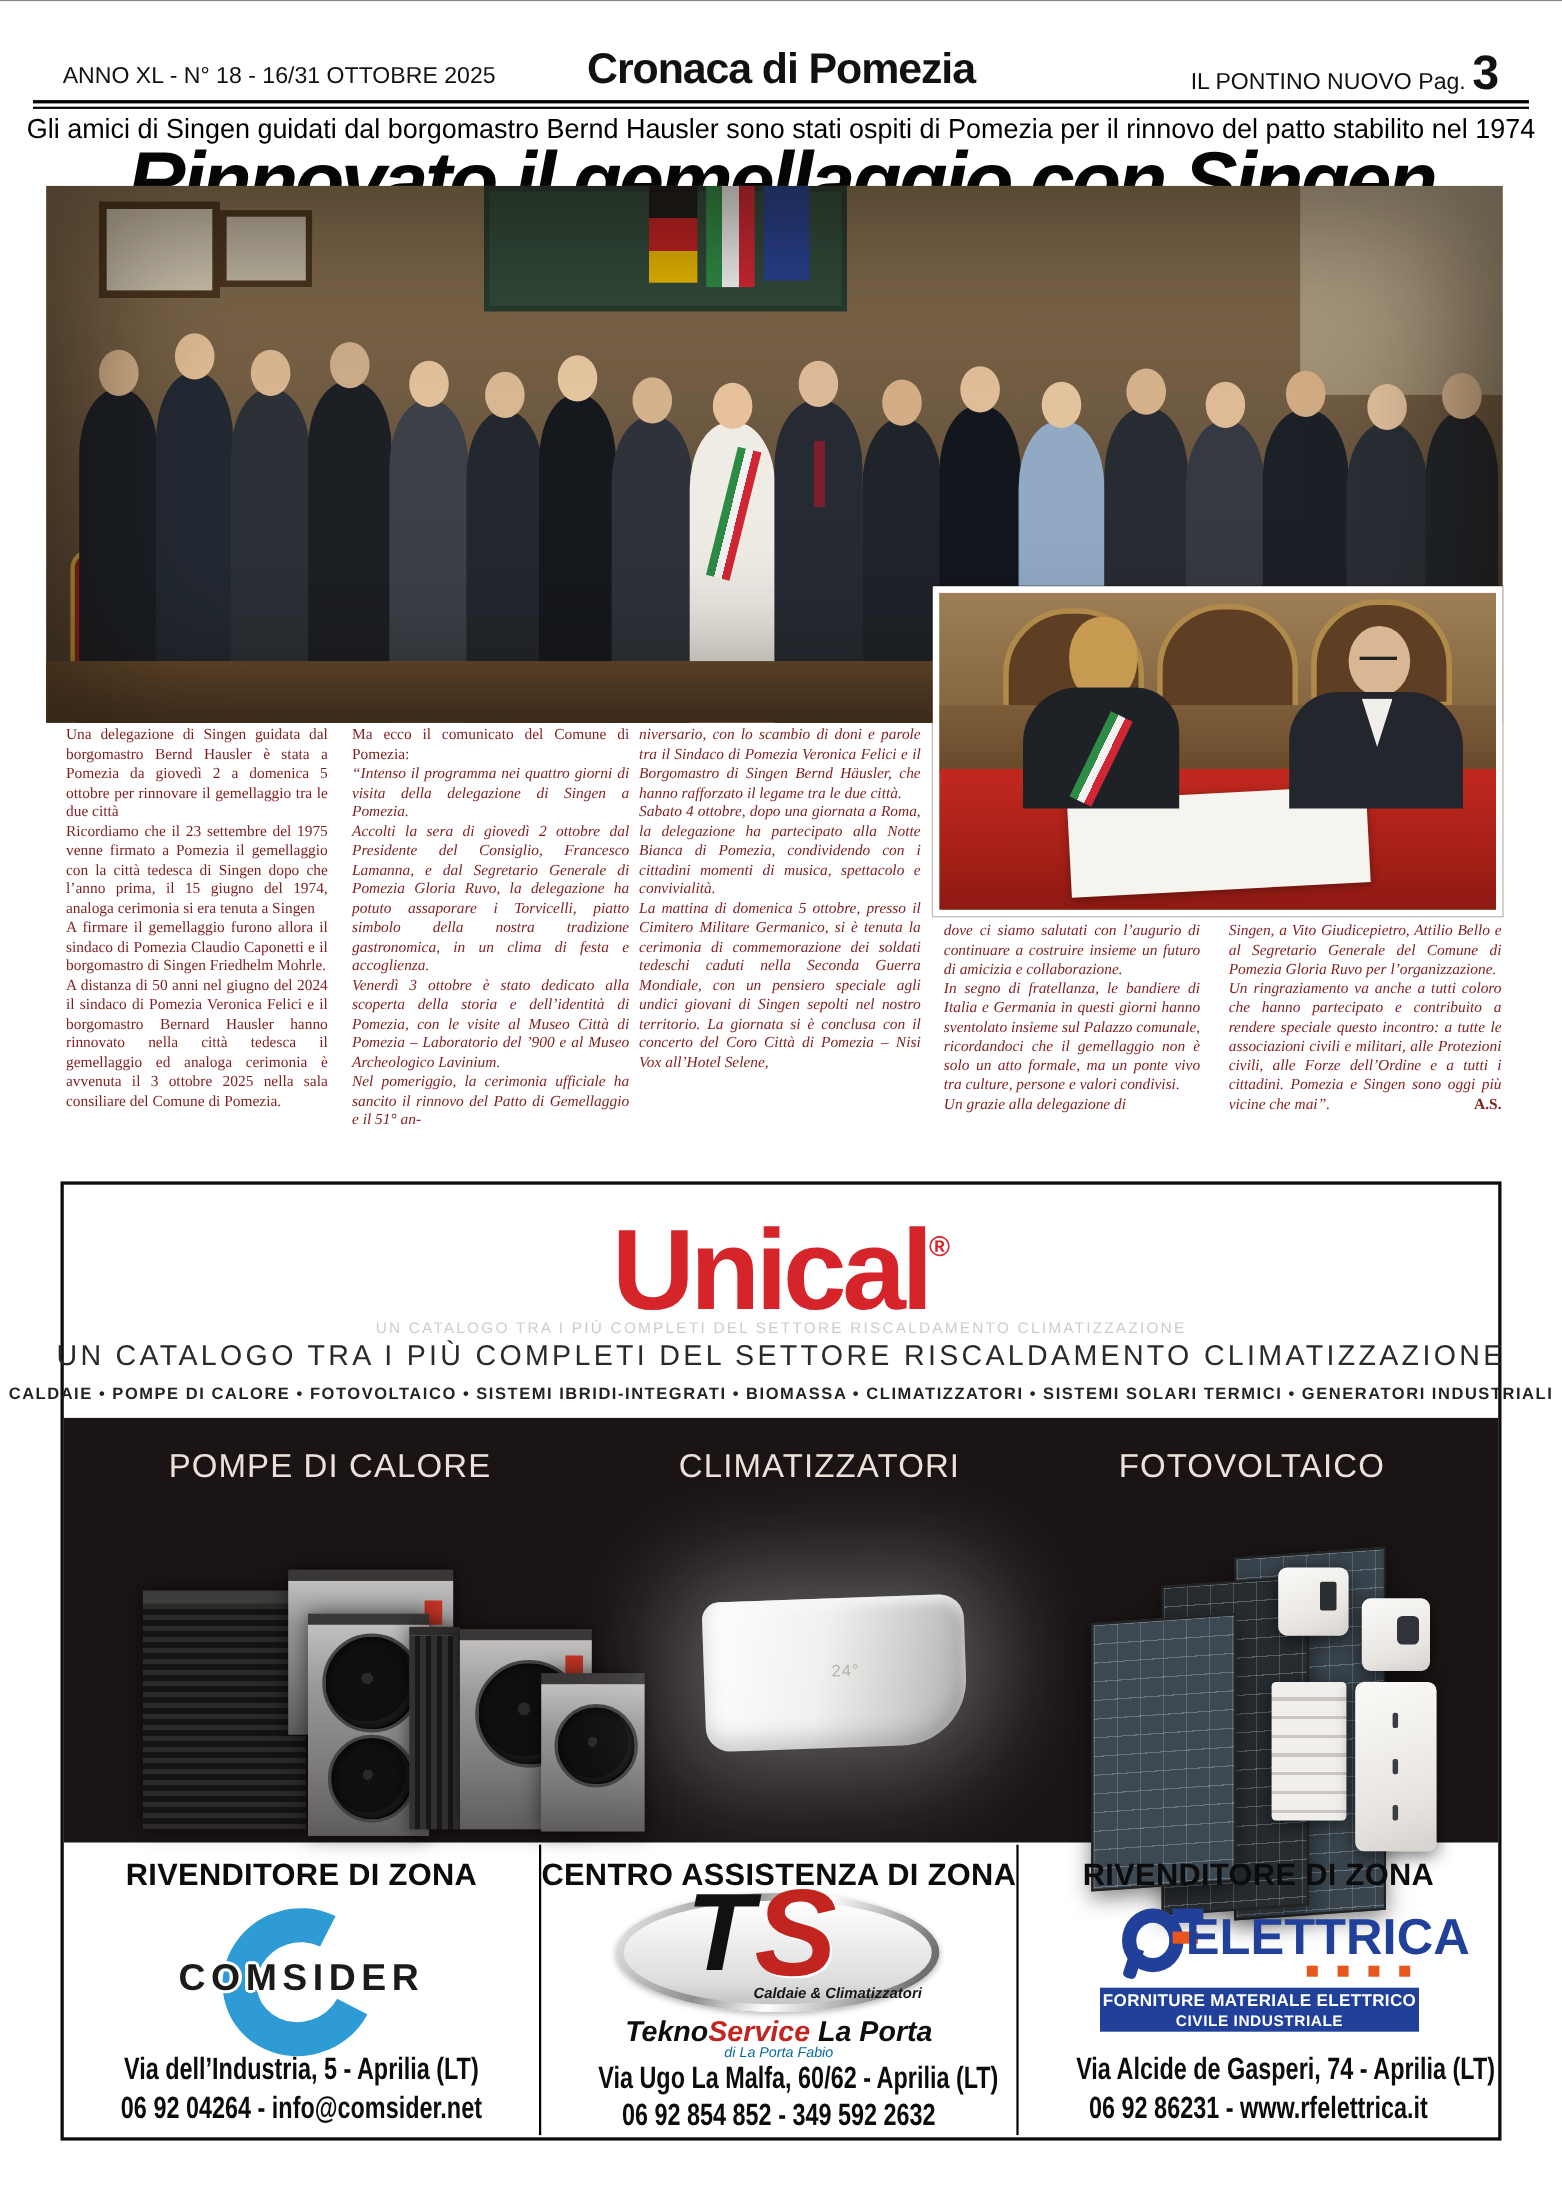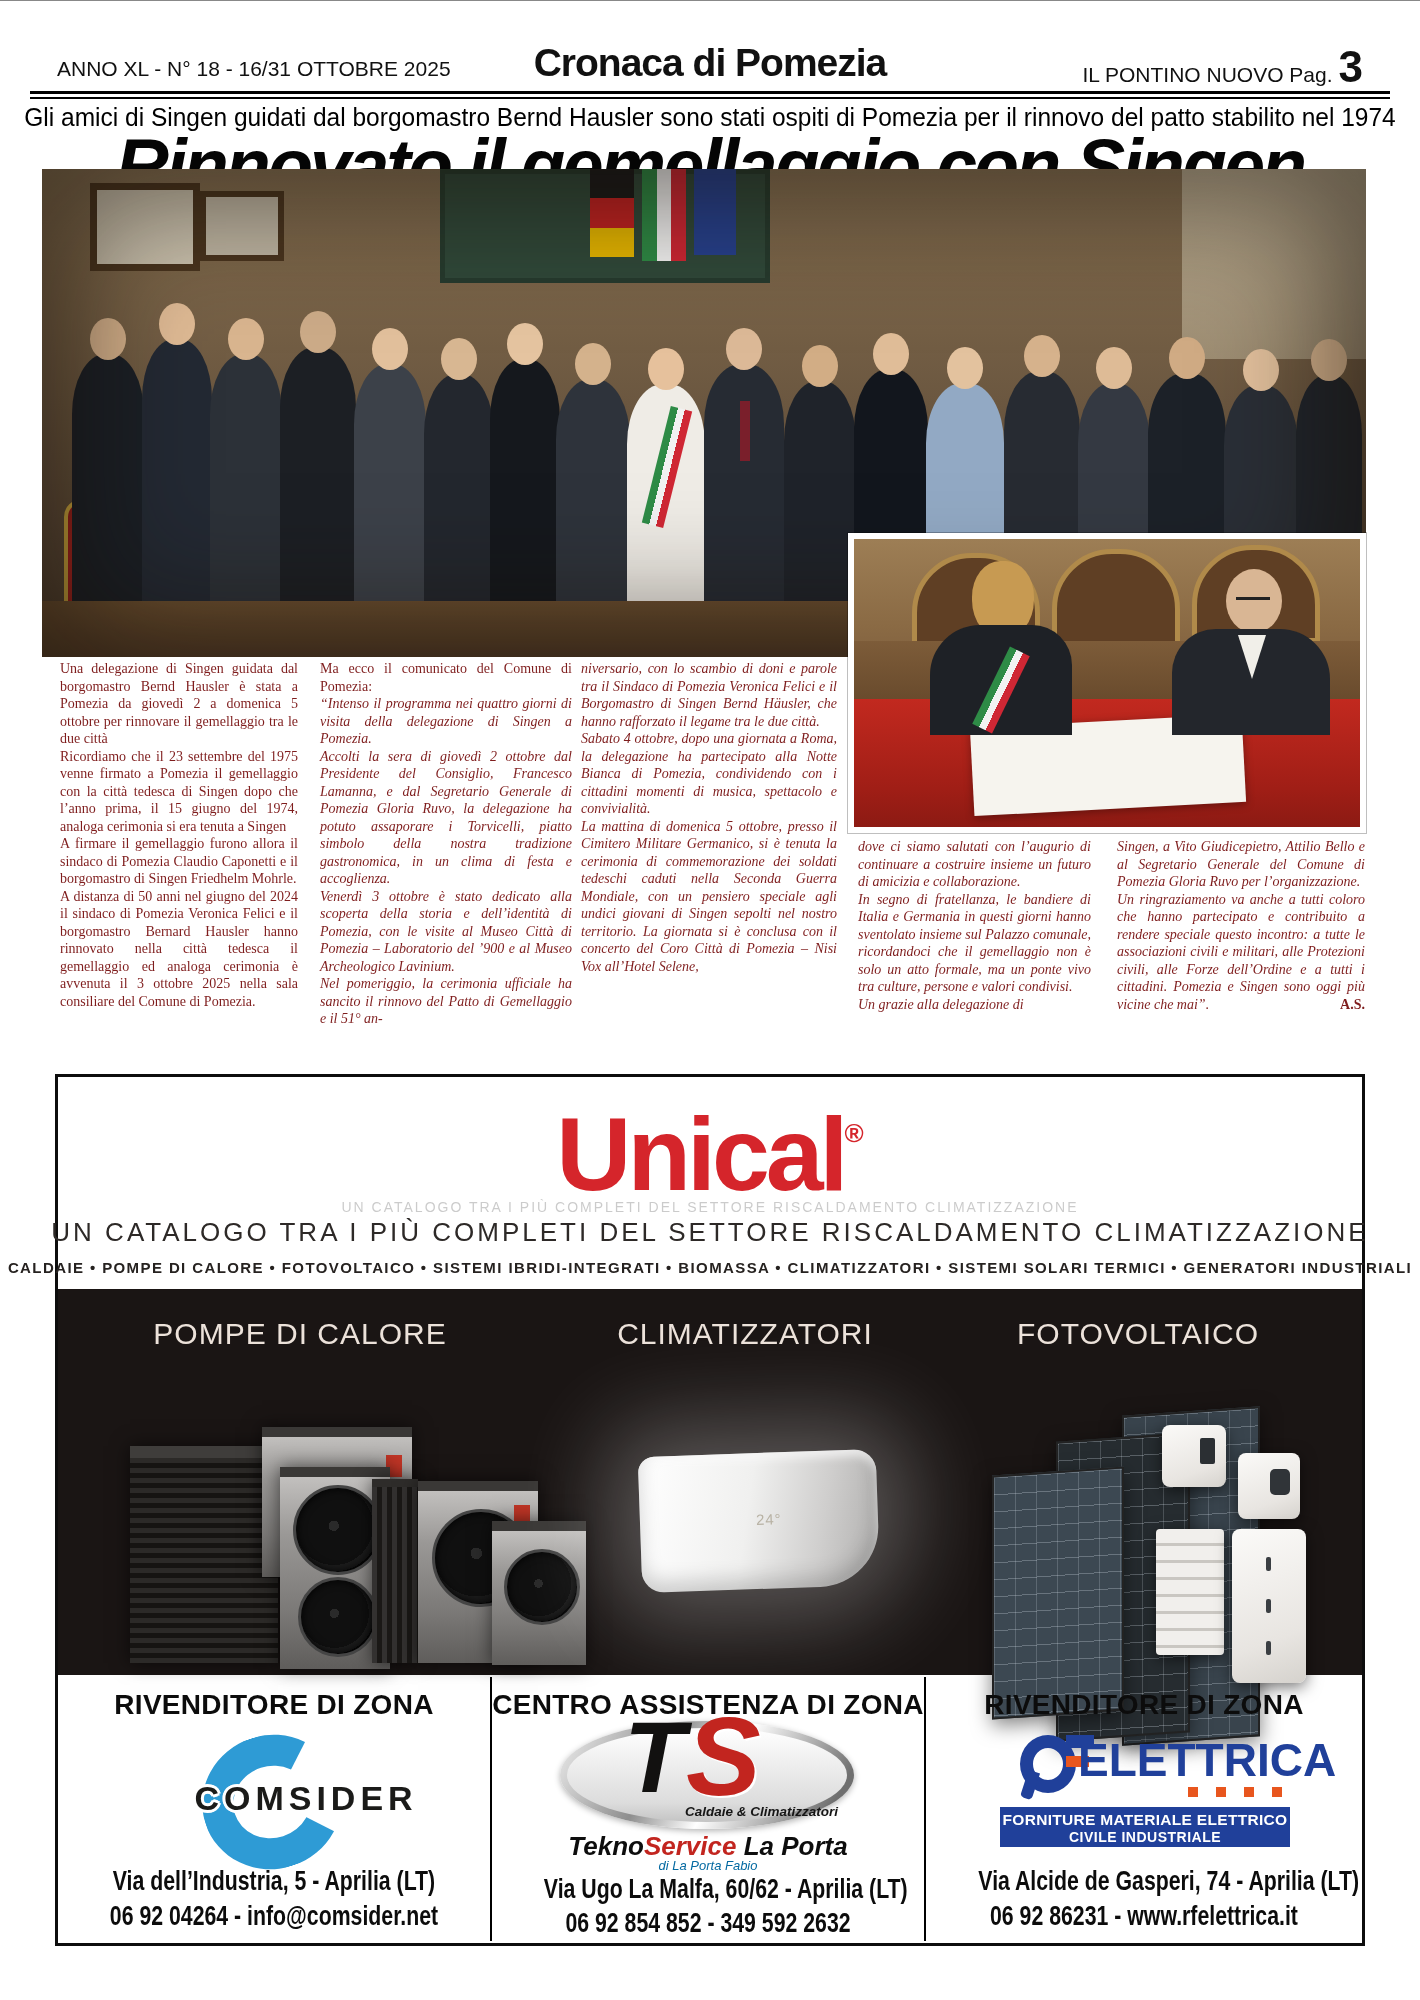--- a/index.html
+++ b/index.html
@@ -116,21 +116,21 @@
   .dheading{position:absolute;top:1688px;font-size:28px;font-weight:bold;letter-spacing:.3px;text-align:center;color:#0c0c0c;}
   #dh1{left:58px;width:432px;} #dh2{left:492px;width:432px;text-align:center;} #dh3{left:926px;width:436px;}
   .addr{position:absolute;font-size:28px;font-weight:bold;text-align:center;white-space:nowrap;transform:scaleX(.76);color:#0c0c0c;}
   #ad1a{left:58px;width:432px;top:1864px;} #ad1p{left:58px;width:432px;top:1899px;}
   #ad2a{left:492px;width:432px;top:1872px;} #ad2p{left:492px;width:432px;top:1906px;}
   #ad3a{left:926px;width:436px;top:1864px;} #ad3p{left:926px;width:436px;top:1899px;}
 
   #comsider-c{left:202px;top:1734px;width:78px;height:72px;border:31px solid var(--comsider_blue,#2e9bd5);
               border-right-color:transparent;border-radius:50%;transform:rotate(-18deg);}
   #comsider-txt{left:58px;width:432px;top:1778px;font-size:34px;font-weight:bold;letter-spacing:5px;color:#1b1b19;text-align:center;
-     text-shadow:-3px 0 0 #fff,3px 0 0 #fff,0 -3px 0 #fff,0 3px 0 #fff,-2px -2px #fff,2px 2px #fff,-2px 2px #fff,2px -2px #fff;padding-left:32px;}
+     text-shadow:-3px 0 0 #fff,3px 0 0 #fff,0 -3px 0 #fff,0 3px 0 #fff,-2px -2px #fff,2px 2px #fff,-2px 2px #fff,2px -2px #fff;}
 
   #ts-ellipse{left:560px;top:1720px;width:294px;height:108px;border-radius:50%;
               background:linear-gradient(120deg,#f2f2f2,#8e8e8e 35%,#ffffff 55%,#6f6f6f 90%);box-shadow:0 2px 6px rgba(0,0,0,.3);}
   #ts-inner{position:absolute;left:7px;top:7px;right:7px;bottom:7px;border-radius:50%;
             background:linear-gradient(180deg,#ffffff,#dcdcdc 80%,#c4c4c4);}
   #ts-t{position:absolute;left:64px;top:-14px;font-size:100px;font-weight:bold;font-style:italic;color:#121110;line-height:1;}
   #ts-s{position:absolute;left:126px;top:-20px;font-size:112px;font-weight:bold;font-style:italic;
         color:var(--ts_red,#c2251f);line-height:1;text-shadow:2px 2px 0 #fff;}
   #ts-cap{position:absolute;right:16px;bottom:10px;font-size:13.5px;font-weight:bold;font-style:italic;color:#151515;}
   #ts-name{left:492px;width:432px;top:1830px;text-align:center;font-size:26px;font-weight:bold;font-style:italic;color:#0d0d0d;}

